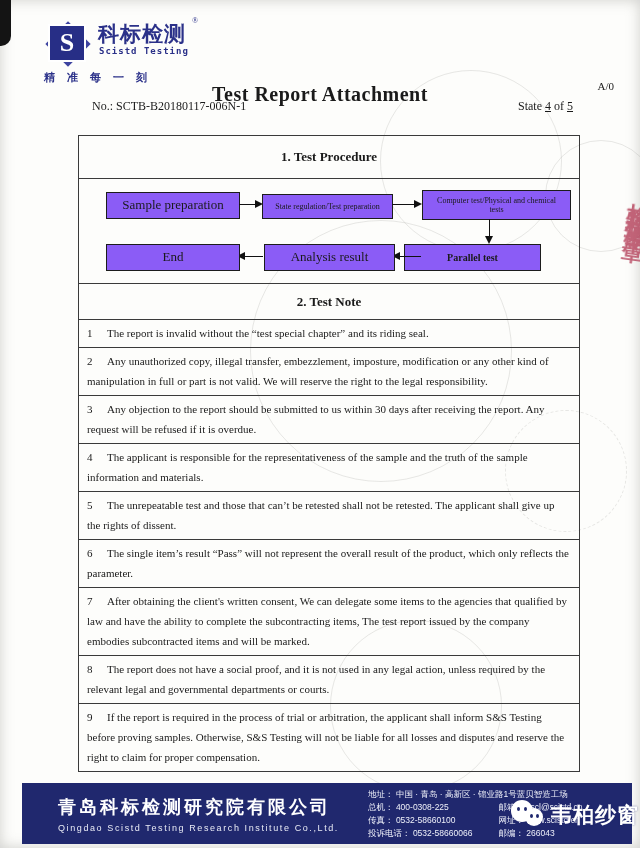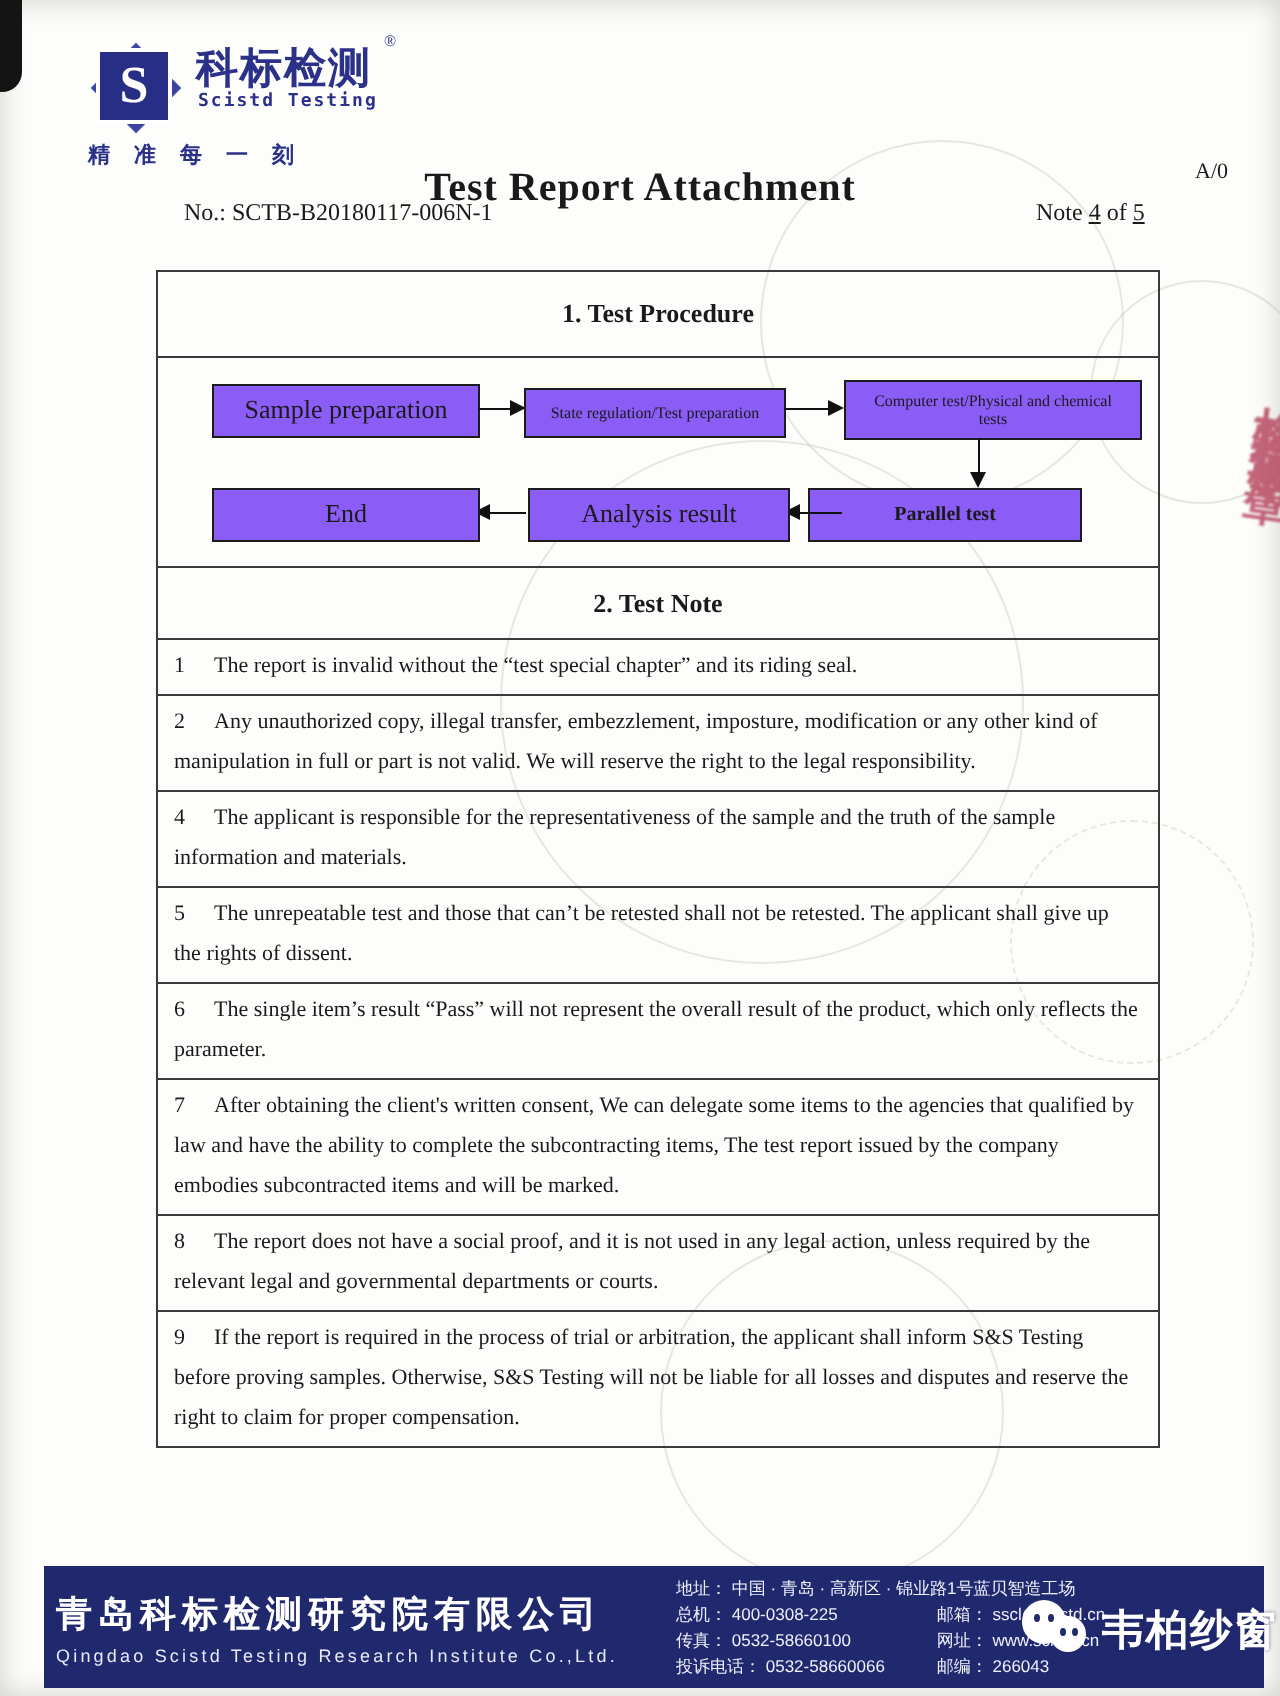--- a/index.html
+++ b/index.html
@@ -66,21 +66,21 @@
   .note-row:last-child{border-bottom:none;}
   .note-num{display:inline-block;min-width:20px;}
   
   .seal{position:absolute;right:0;top:186px;width:30px;height:168px;overflow:hidden;opacity:.78;}
   .seal-text{position:absolute;right:-14px;top:0;color:#b23a55;font-weight:bold;font-size:22px;
     writing-mode:vertical-rl;letter-spacing:6px;transform:rotate(8deg);
     font-family:"Liberation Sans",sans-serif;filter:blur(.4px);}
   
   .footer{position:absolute;left:22px;top:783px;width:610px;height:61px;background:#20286e;
     display:flex;align-items:center;color:#fff;}
-  .f-left{width:310px;padding-left:6px;}
+  .f-left{width:310px;padding-left:36px;}
   .f-cn{font-size:18px;font-weight:bold;letter-spacing:3px;white-space:nowrap;
     font-family:"Liberation Sans",sans-serif;}
   .f-en{font-size:9px;letter-spacing:1.6px;margin-top:4px;white-space:nowrap;
     font-family:"Liberation Sans",sans-serif;color:#e8eaf5;}
   .f-right{flex:1;font-size:8.5px;line-height:13px;font-family:"Liberation Sans",sans-serif;
     color:#eef0fa;white-space:nowrap;}
   .f-right .cell-l{display:inline-block;width:128px;}
   
   .wm{position:absolute;left:500px;top:800px;display:flex;align-items:center;z-index:5;margin-left:11px;}
   .wm-icon{position:relative;width:40px;height:30px;}
@@ -114,21 +114,21 @@
     <div class="logo-cn">科标检测</div>
     <div class="logo-reg">®</div>
     <div class="logo-en">Scistd  Testing</div>
     <div class="logo-tagline">精准每一刻</div>
   </div>
 
   <div class="doc-title">Test Report Attachment</div>
   <div class="rev">A/0</div>
   <div class="no-line">No.: SCTB-B20180117-006N-1</div>
   <div class="page-line">
-    <span>Note</span>
+    <span>State</span>
     <span class="u">4</span>
     <span>of</span>
     <span class="u">5</span>
   </div>
 
   <div class="tbl">
 
     <div class="sec-head">1. Test Procedure</div>
 
     <div class="flow">
@@ -147,20 +147,23 @@
 
     <div class="sec-head note">2. Test Note</div>
 
     <div class="note-row">
       <span class="note-num">1</span><span>The report is invalid without the “test special chapter” and its riding seal.</span>
     </div>
     <div class="note-row">
       <span class="note-num">2</span><span>Any unauthorized copy, illegal transfer, embezzlement, imposture, modification or any other kind of manipulation in full or part is not valid. We will reserve the right to the legal responsibility.</span>
     </div>
     <div class="note-row">
+      <span class="note-num">3</span><span>Any objection to the report should be submitted to us within 30 days after receiving the report. Any request will be refused if it is overdue.</span>
+    </div>
+    <div class="note-row">
       <span class="note-num">4</span><span>The applicant is responsible for the representativeness of the sample and the truth of the sample information and materials.</span>
     </div>
     <div class="note-row">
       <span class="note-num">5</span><span>The unrepeatable test and those that can’t be retested shall not be retested. The applicant shall give up the rights of dissent.</span>
     </div>
     <div class="note-row">
       <span class="note-num">6</span><span>The single item’s result “Pass” will not represent the overall result of the product, which only reflects the parameter.</span>
     </div>
     <div class="note-row">
       <span class="note-num">7</span><span>After obtaining the client's written consent, We can delegate some items to the agencies that qualified by law and have the ability to complete the subcontracting items, The test report issued by the company embodies subcontracted items and will be marked.</span>

